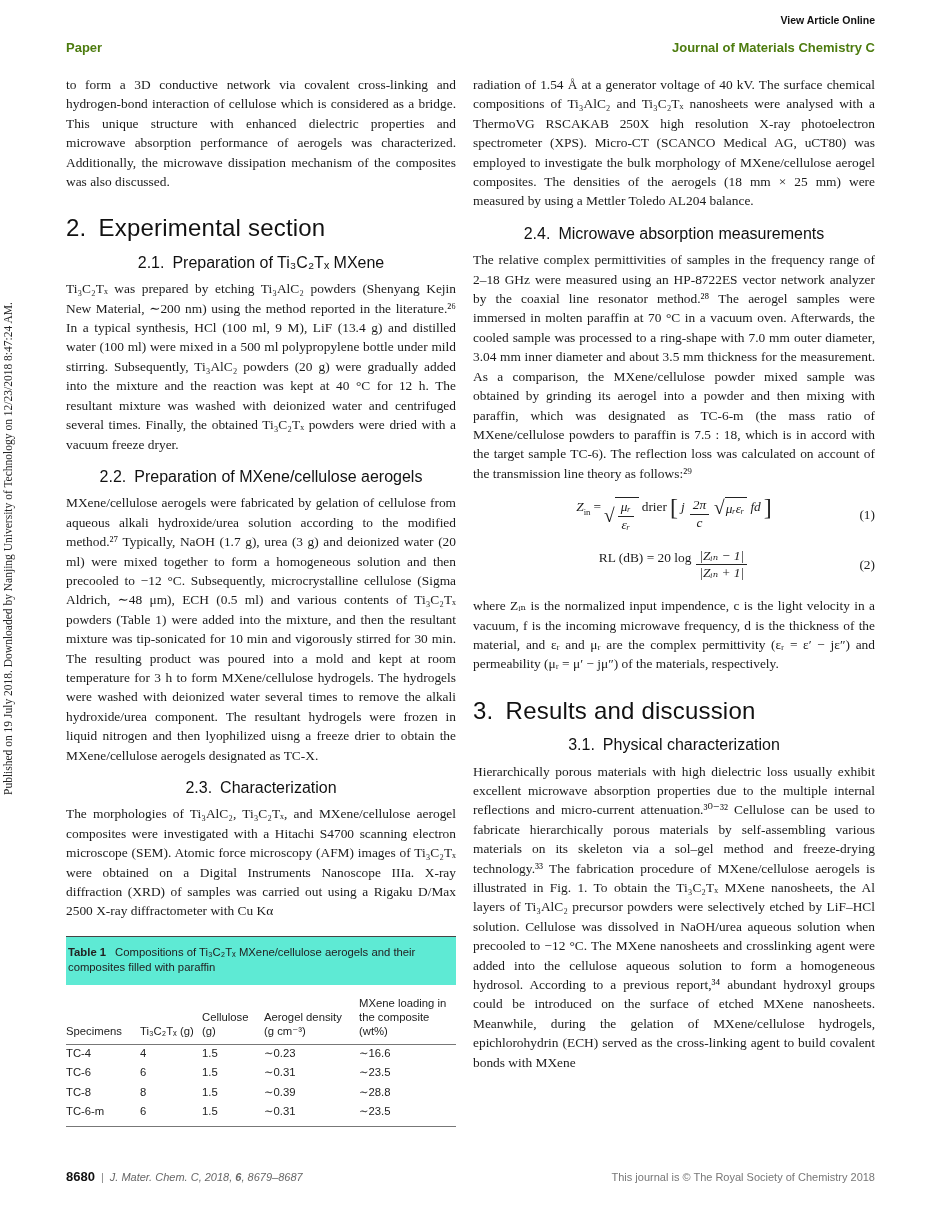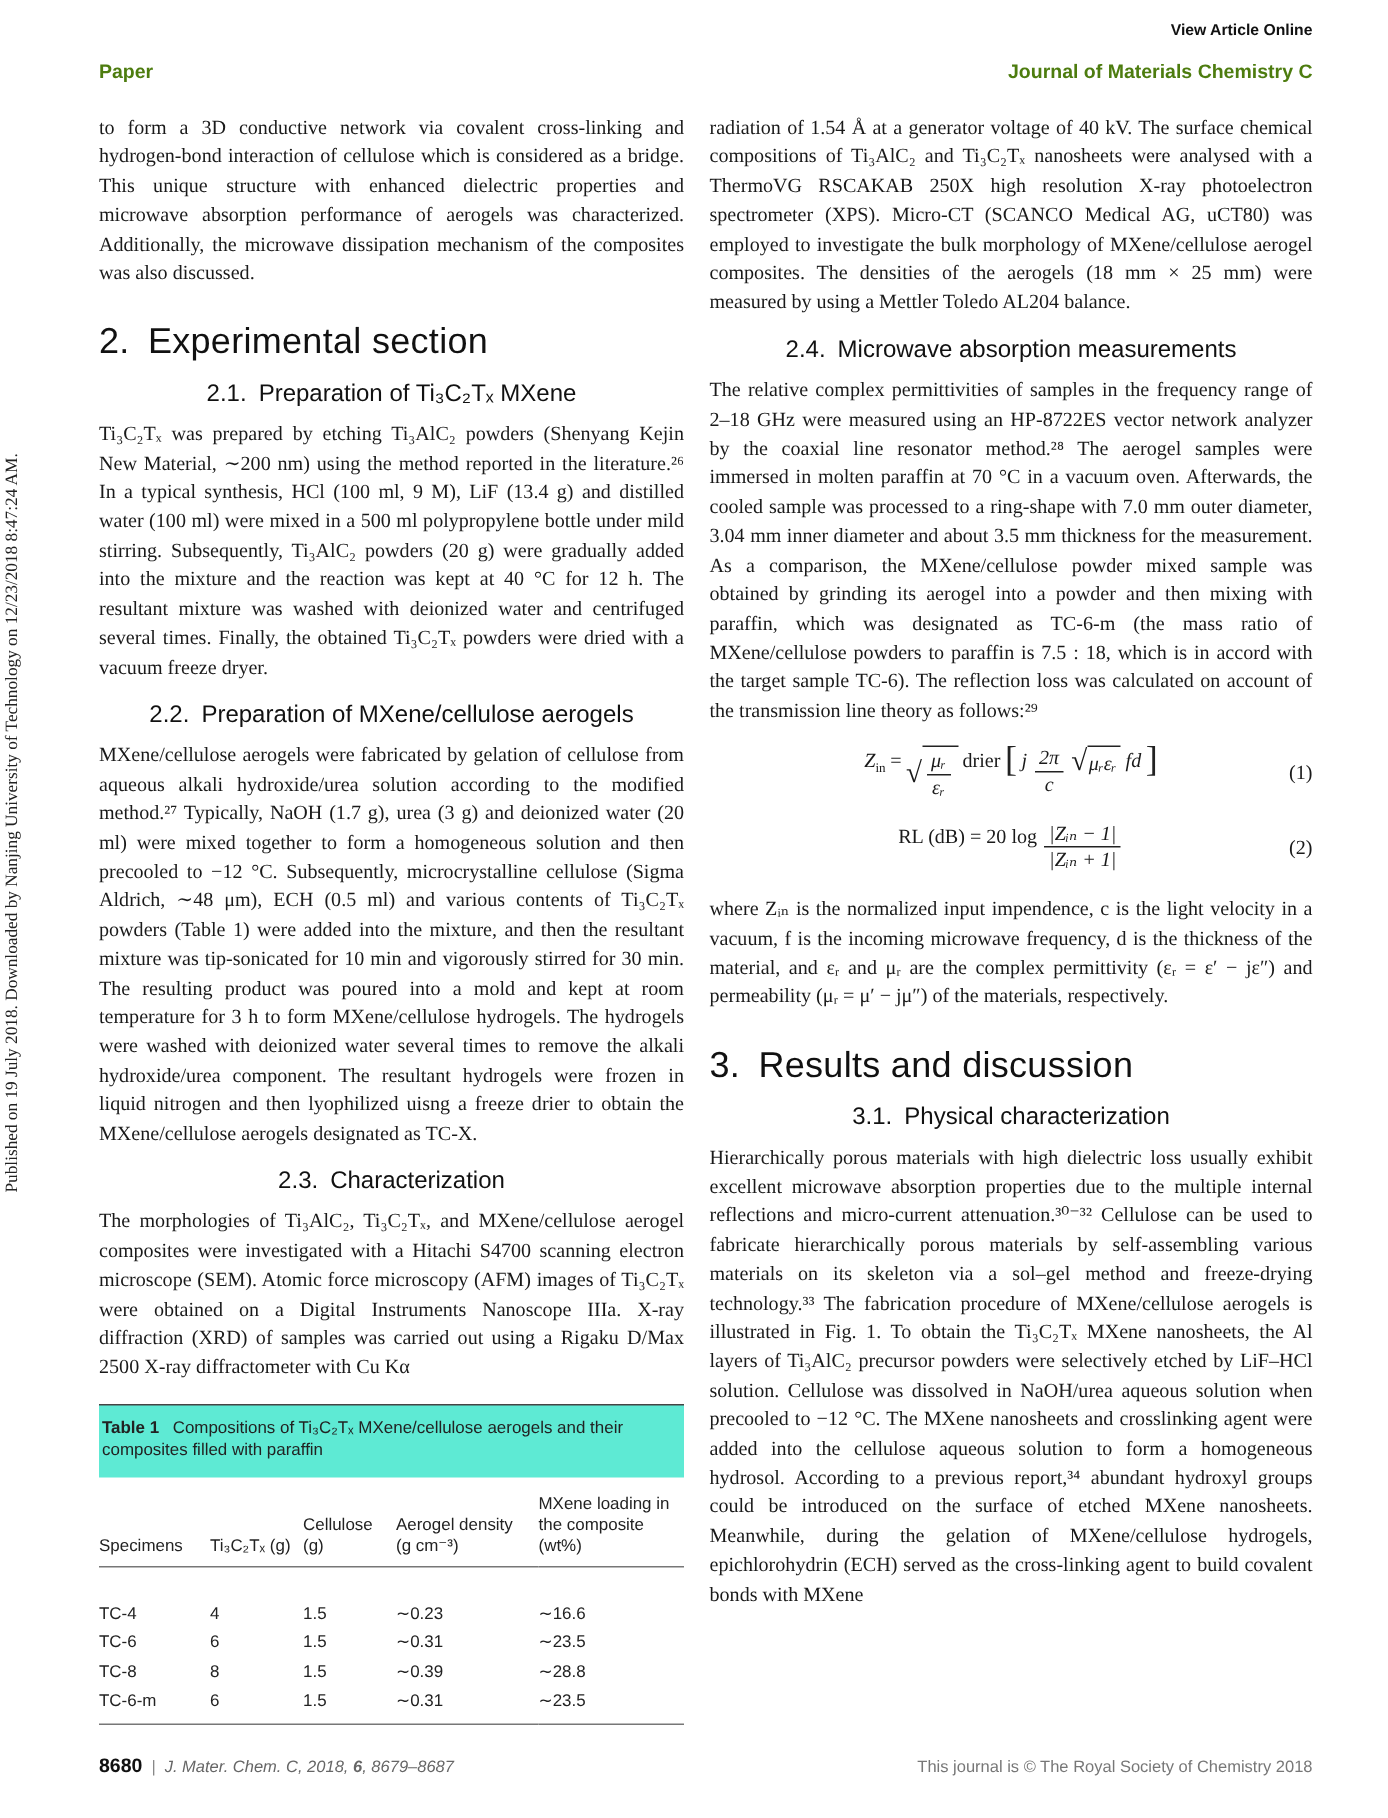--- a/index.html
+++ b/index.html
@@ -74,21 +74,21 @@
   .table-caption .tc-label { font-weight:bold; margin-right:9px; }
   table.data {
     width:100%; border-collapse:collapse; font-size:11.3px; color:#222;
     margin-top:9px; border-bottom:1px solid #777;
   }
   table.data thead th {
     text-align:left; font-weight:normal; vertical-align:bottom;
     padding:2px 4px 6px 0; border-bottom:1px solid #777; line-height:14px;
   }
   table.data tbody td { padding:3px 4px 2px 0; line-height:14.5px; }
-  table.data tbody tr:first-child td { padding-top:24px; }
+  table.data tbody tr:first-child td { padding-top:1px; }
   table.data tbody tr:last-child td { padding-bottom:7px; }
   
   .footer {
     position:absolute; left:66px; width:809px; bottom:28px;
     display:flex; justify-content:space-between; align-items:baseline;
     font-family:"Liberation Sans","DejaVu Sans",sans-serif; font-size:11px;
   }
   .footer-left { color:#666; }
   .footer-left .page-num { font-weight:bold; font-size:13px; color:#111; font-style:normal; }
   .footer-left .sep { margin:0 6px; color:#888; }

